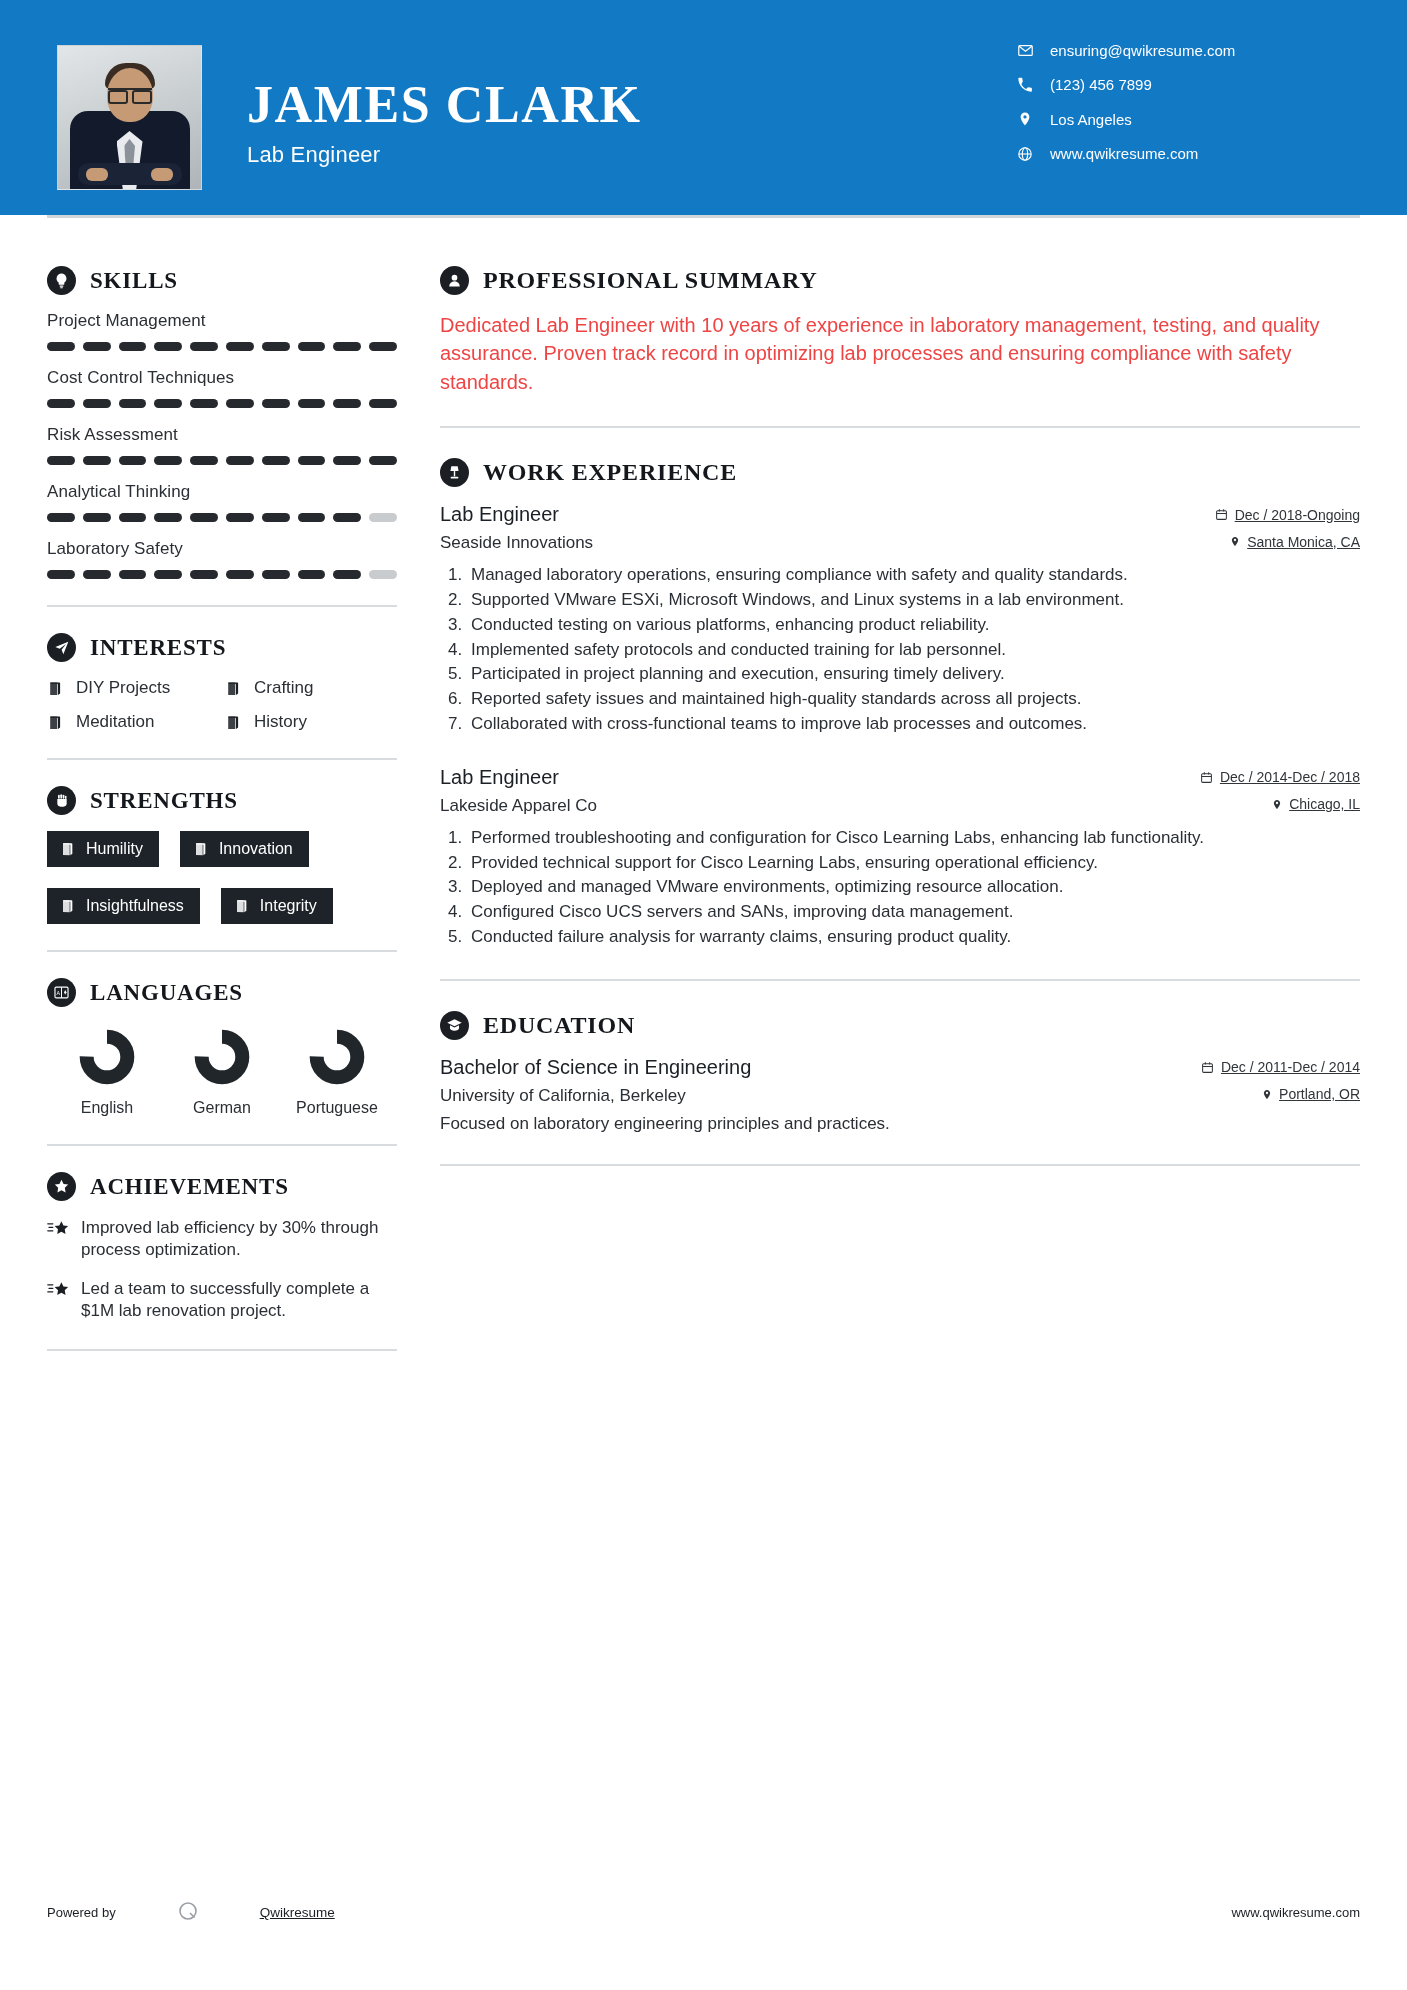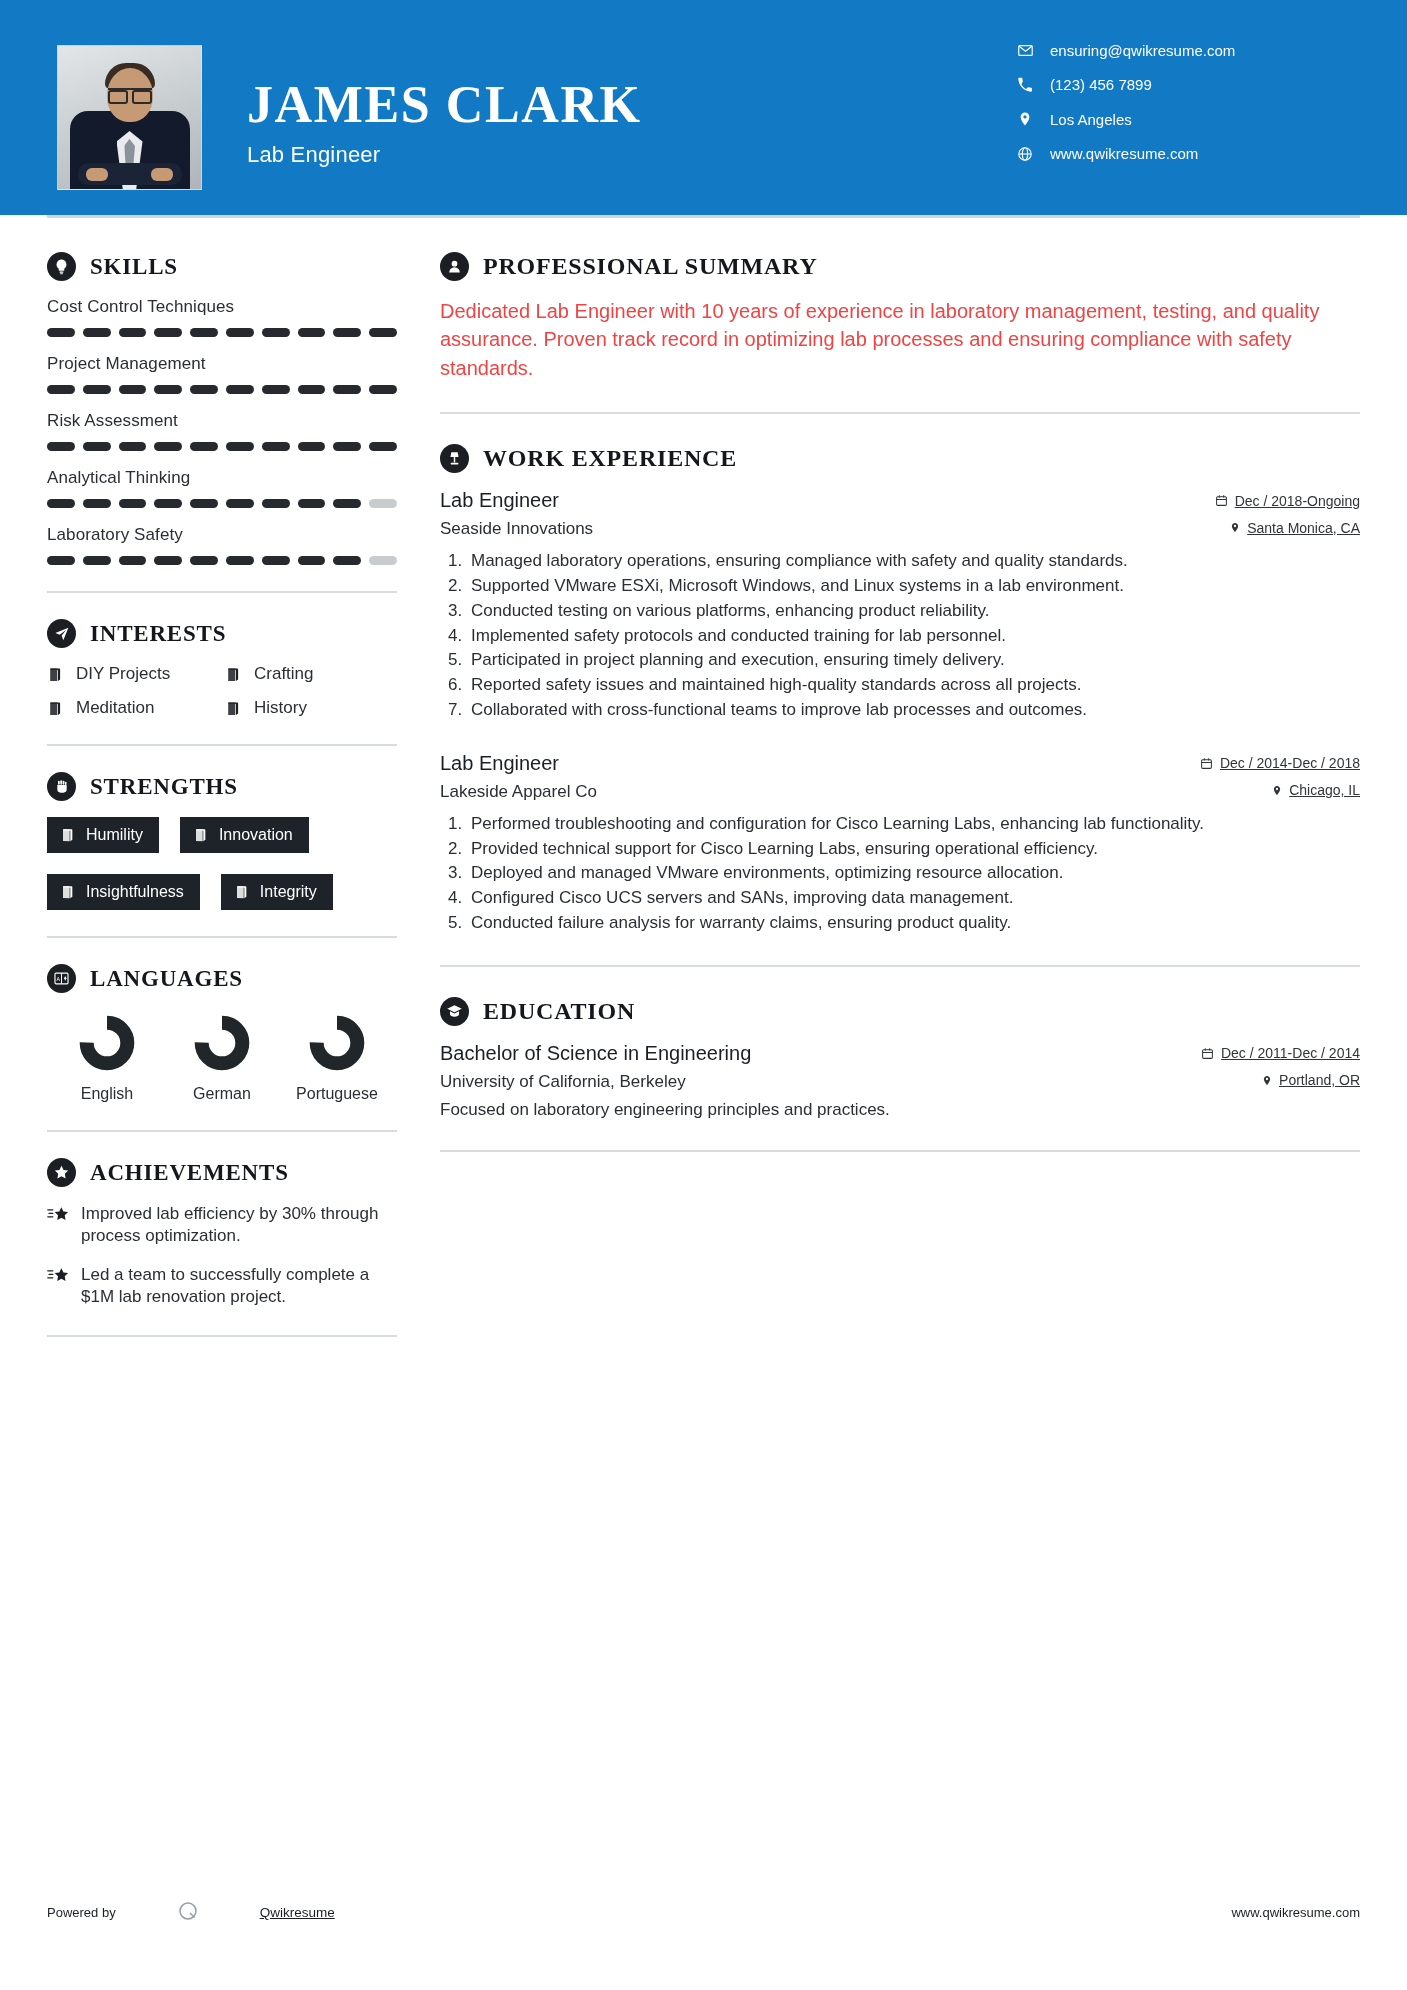--- a/index.html
+++ b/index.html
@@ -92,21 +92,21 @@
     font-size: 15px;
   }
   .contact-row .ci {
     width: 22px; flex: 0 0 22px;
     display: flex; align-items: center; justify-content: center;
     margin-right: 14px;
   }
   .contact-row .ci svg { display:block; }
 
   
-  .body-wrap { display: flex; padding: 0 47px; }
+  .body-wrap { display: flex; padding: 14px 47px; }
   .col-left { width: 350px; flex: 0 0 350px; padding-top: 34px; }
   .col-right { flex: 1; padding-top: 34px; padding-left: 43px; }
 
   .topline { height: 3px; background: #d3d6d8; margin: 0 47px; }
 
   
   .sec-head {
     display: flex;
     align-items: center;
     margin-bottom: 16px;
@@ -318,36 +318,36 @@
             <svg width="17" height="17" viewBox="0 0 24 24" fill="#fff">
               <path d="M12 2a7 7 0 00-4 12.7V17a1 1 0 001 1h6a1 1 0 001-1v-2.3A7 7 0 0012 2z"></path>
               <rect x="9.2" y="19" width="5.6" height="1.8" rx=".9"></rect>
               <rect x="10" y="21.4" width="4" height="1.6" rx=".8"></rect>
             </svg>
           </span>
           <span class="sec-title">SKILLS</span>
         </div>
 
         <div>
+          <div class="skill-name">Project Management</div>
+          <div class="skill-bar">
+            <i class="seg"></i>
+              <i class="seg"></i>
+              <i class="seg"></i>
+              <i class="seg"></i>
+              <i class="seg"></i>
+            <i class="seg"></i>
+              <i class="seg"></i>
+              <i class="seg"></i>
+              <i class="seg"></i>
+              <i class="seg"></i>
+          </div>
+        </div>
+        <div>
           <div class="skill-name">Cost Control Techniques</div>
-          <div class="skill-bar">
-            <i class="seg"></i>
-              <i class="seg"></i>
-              <i class="seg"></i>
-              <i class="seg"></i>
-              <i class="seg"></i>
-            <i class="seg"></i>
-              <i class="seg"></i>
-              <i class="seg"></i>
-              <i class="seg"></i>
-              <i class="seg"></i>
-          </div>
-        </div>
-        <div>
-          <div class="skill-name">Project Management</div>
           <div class="skill-bar">
             <i class="seg"></i>
               <i class="seg"></i>
               <i class="seg"></i>
               <i class="seg"></i>
               <i class="seg"></i>
             <i class="seg"></i>
               <i class="seg"></i>
               <i class="seg"></i>
               <i class="seg"></i>

